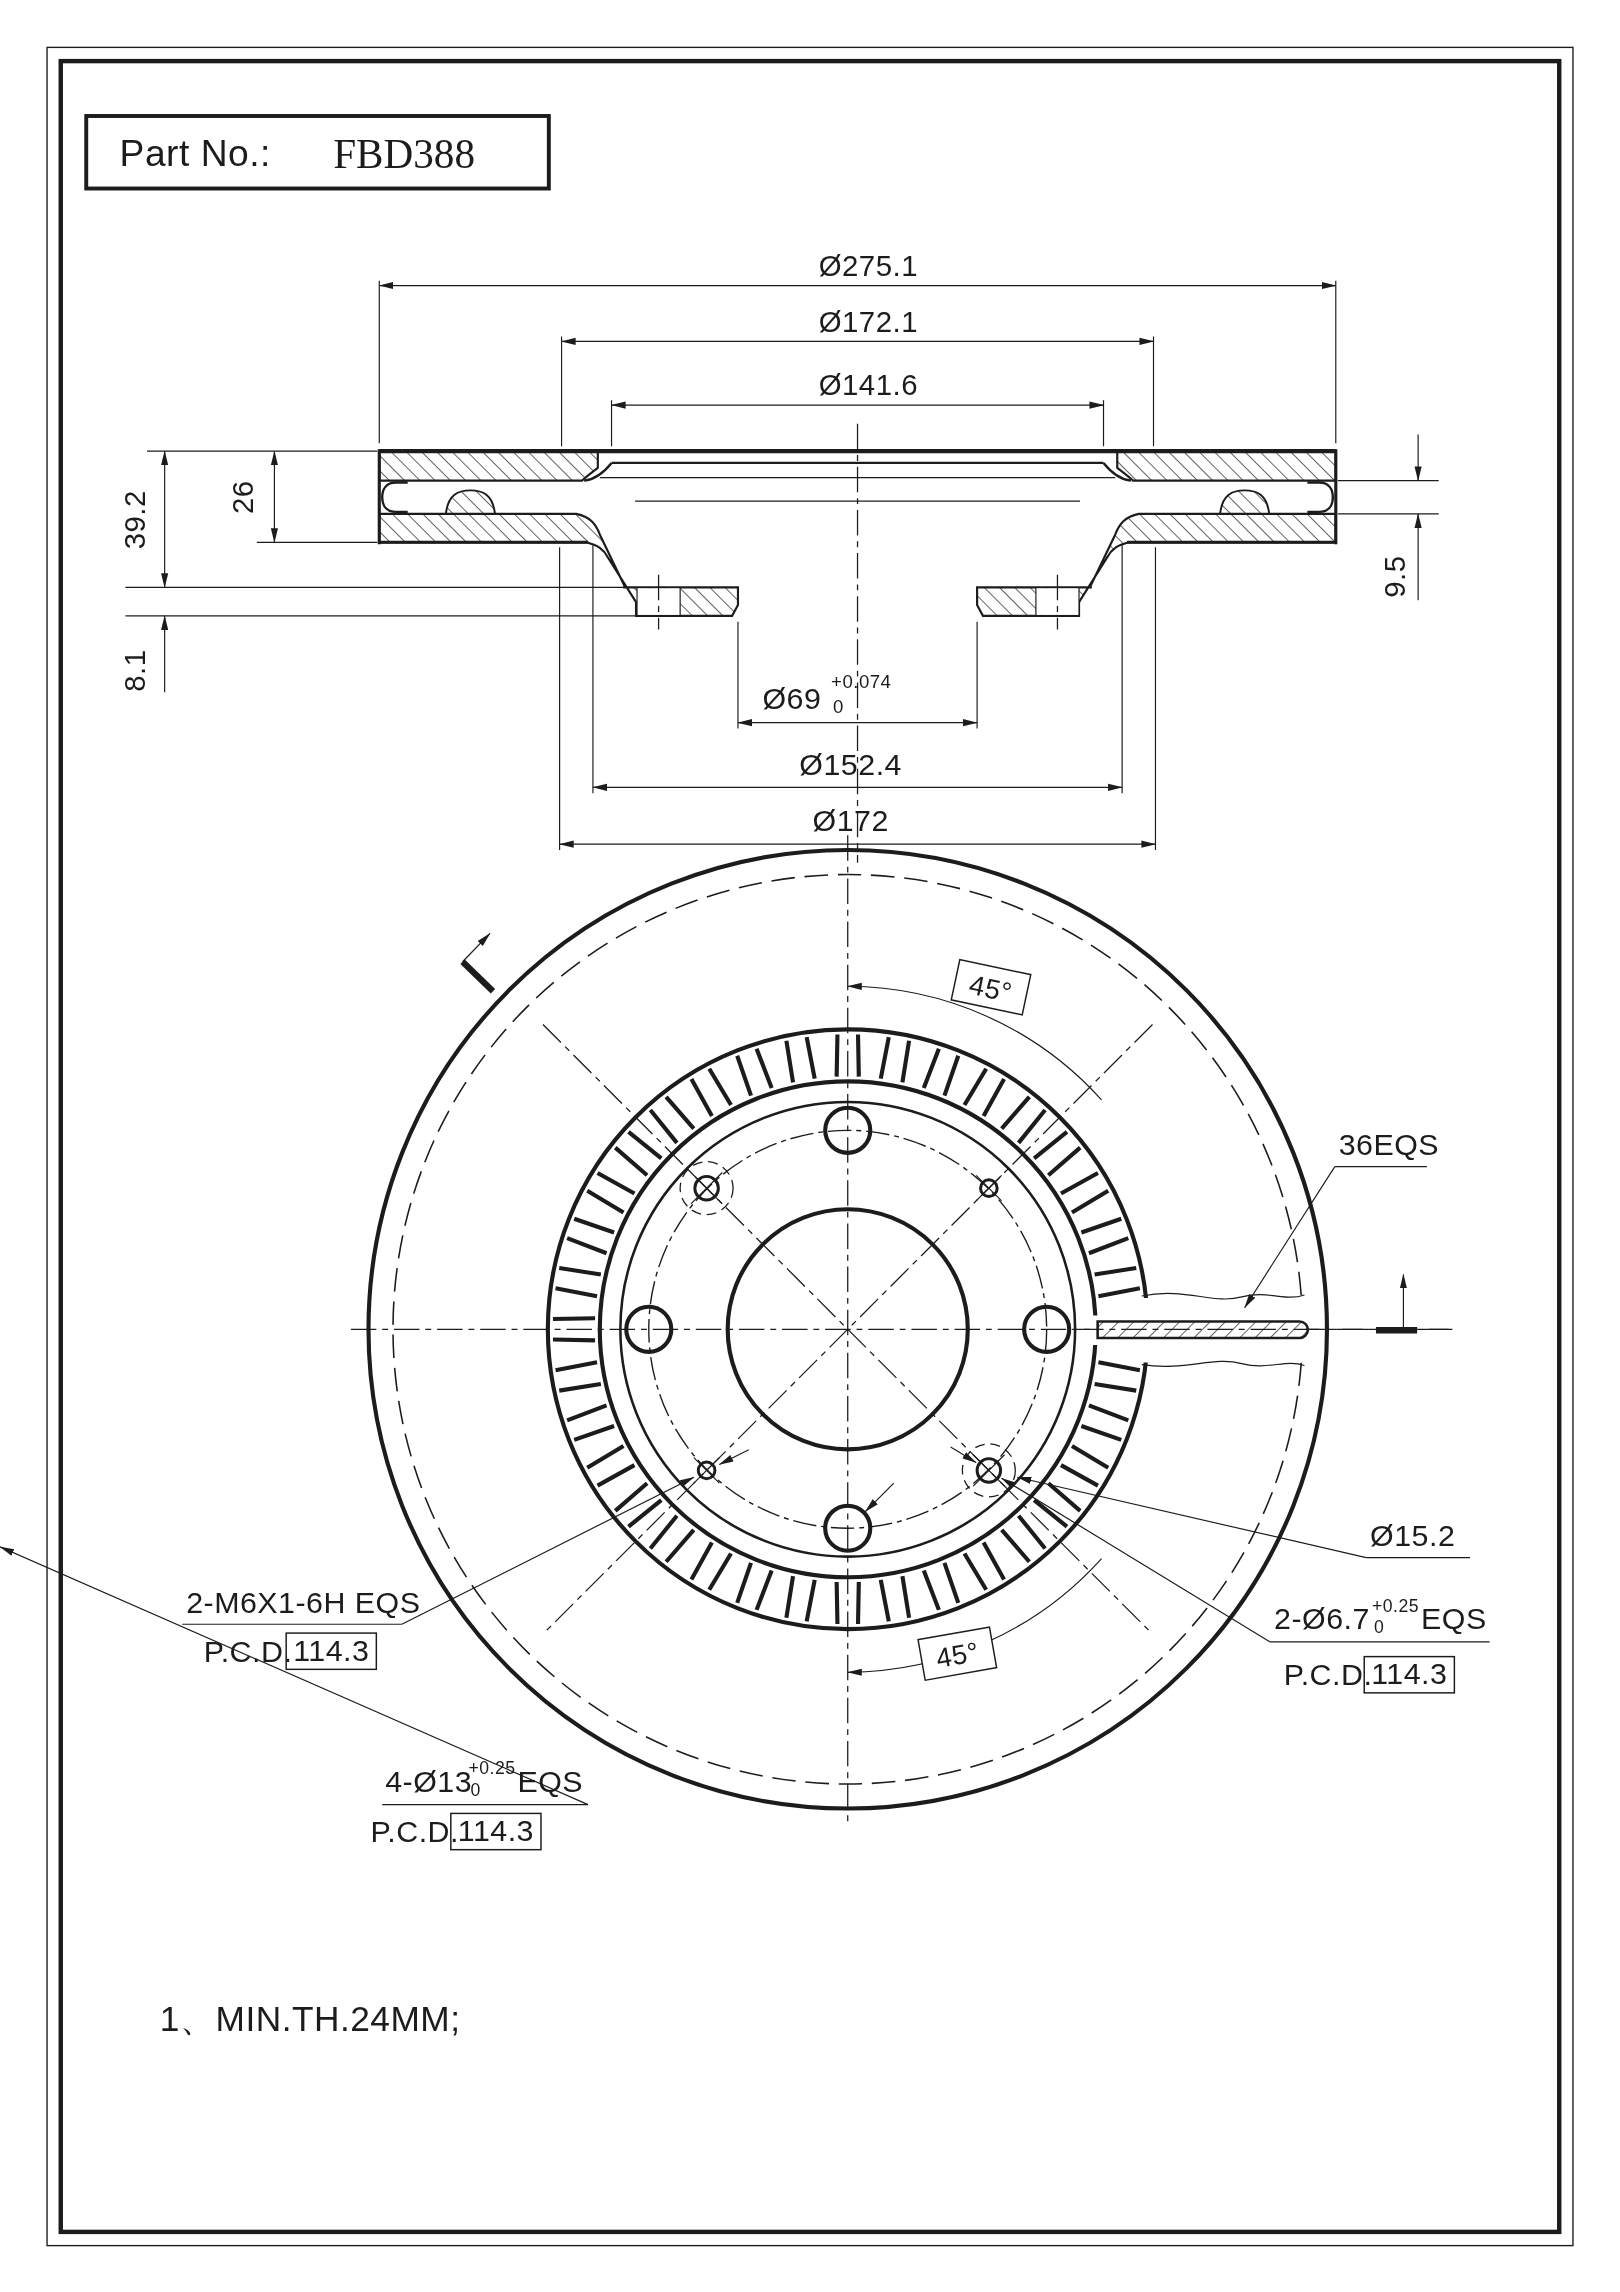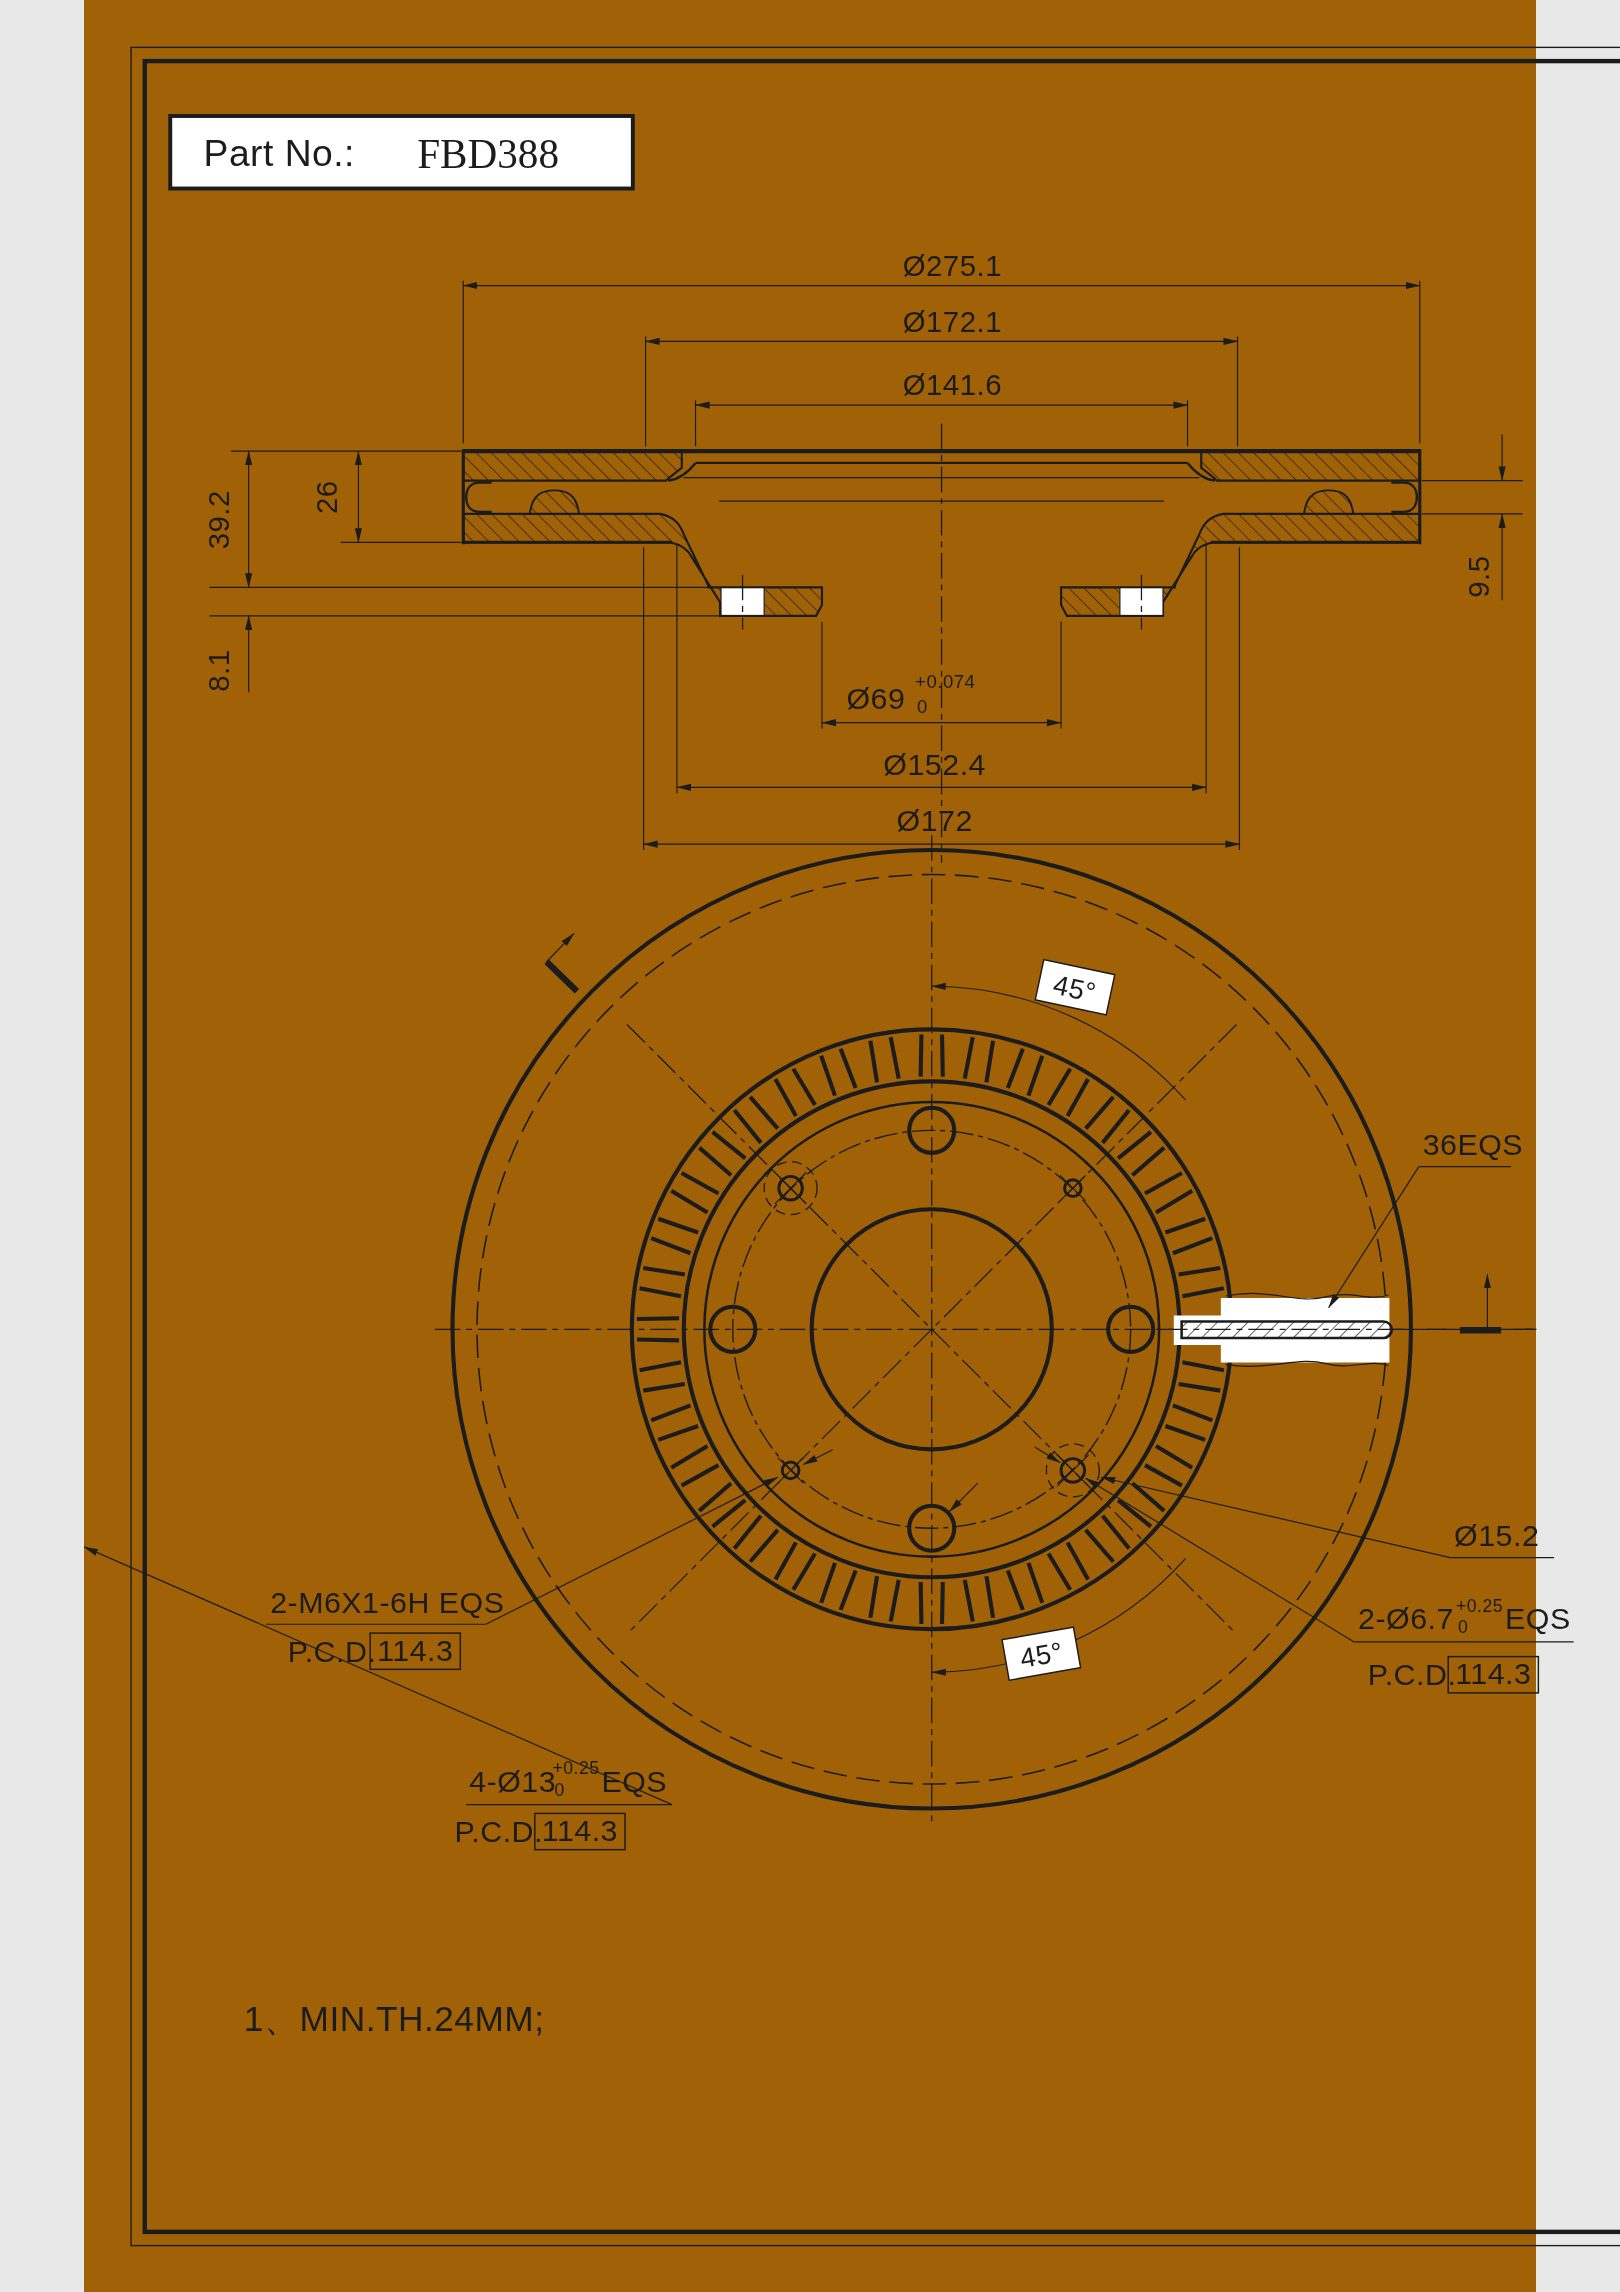--- a/index.html
+++ b/index.html
@@ -1,16 +1,16 @@
 <!DOCTYPE html>
 <html><head>
 <meta charset="utf-8">
 <style>
   html,body{margin:0;padding:0;background:#e8e8e8;}
-  .page{width:1452px;height:2293px;background:#a16207;position:relative;margin:0 auto;
+  .page{width:1620px;height:2293px;background:#ffffff;position:relative;margin:0 auto;
         font-family:"Liberation Sans", sans-serif;}
   svg{display:block;}
   text{fill:#1c1c1c;}
   .cadtxt{font-family:"Liberation Sans", sans-serif;letter-spacing:0.5px;}
   .thin{stroke:#1c1c1c;stroke-width:1.2;fill:none;}
   .med{stroke:#1c1c1c;stroke-width:2.4;fill:none;}
   .thick{stroke:#1c1c1c;stroke-width:4.2;fill:none;}
   .cl{stroke:#1c1c1c;stroke-width:1.3;fill:none;stroke-dasharray:26 6 6 6;}
   .dash{stroke:#1c1c1c;stroke-width:1.6;fill:none;stroke-dasharray:24 10;}
 </style>

